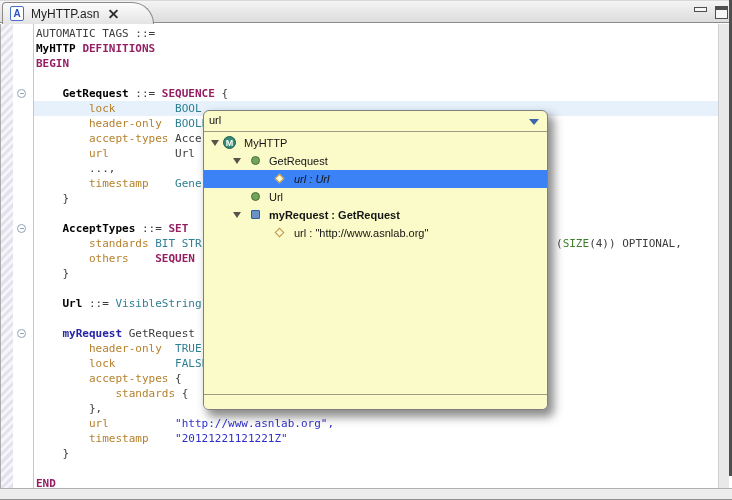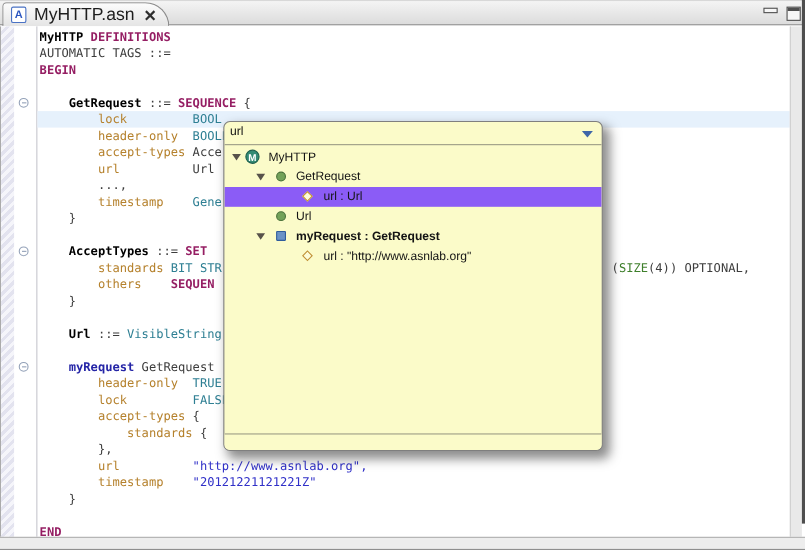--- a/index.html
+++ b/index.html
@@ -11,21 +11,21 @@
   .tabbar{position:absolute;left:0;top:0;width:732px;height:23px;
           background:linear-gradient(#F4F4F4,#DCDCDC);
           border-bottom:1px solid #8C8C8C;border-top:1px solid #D8D8D8;}
   .tab{position:absolute;left:2px;top:1px;width:152px;height:22px;
        background:linear-gradient(#FCFCFC,#E4E4E4);
        border:1px solid #8A8A8A;border-bottom:none;
        border-radius:4px 22px 0 0;display:flex;align-items:center;padding:0 0 0 7px;}
   .file-icon{width:14px;height:15px;border:1px solid #4A72C4;border-radius:2px;
              background:#fff;color:#2B56C0;font-size:10px;font-weight:bold;
              text-align:center;line-height:13px;flex:0 0 auto;}
-  .tab-label{margin-left:7px;font-size:16px;color:#1E1E1E;white-space:nowrap;}
+  .tab-label{margin-left:7px;font-size:12px;color:#1E1E1E;white-space:nowrap;}
   .tab-close{margin-left:8px;width:13px;height:13px;position:relative;cursor:pointer;}
   .tab-close::before,.tab-close::after{content:"";position:absolute;left:1px;top:5.5px;
       width:11px;height:2px;background:#2E2E2E;}
   .tab-close::before{transform:rotate(45deg);}
   .tab-close::after{transform:rotate(-45deg);}
   .view-btns{position:absolute;right:4px;top:5px;display:flex;gap:9px;}
   .btn-min{width:12px;height:12px;position:relative;}
   .btn-min::after{content:"";position:absolute;left:0;top:1px;width:11px;height:3px;
       border:1px solid #4E4E4E;background:#F6F6F6;}
   .btn-max{width:13px;height:13px;border:1px solid #4E4E4E;background:#F6F6F6;position:relative;}
@@ -67,21 +67,21 @@
       background:#FBFBC9;border:1px solid #7F7F7F;border-radius:6px;
       box-shadow:5px 6px 10px 1px rgba(45,45,45,0.55);overflow:hidden;}
   .popup-input{position:absolute;left:0;top:0;right:0;height:21px;
       border-bottom:1px solid #9C9C85;}
   .popup-filter{position:absolute;left:5px;top:3px;font-size:11px;color:#101010;}
   .dd-arrow{position:absolute;right:8px;top:8px;width:0;height:0;cursor:pointer;
       border-left:5px solid transparent;border-right:5px solid transparent;
       border-top:6px solid #3E66A8;}
   .tree{position:absolute;left:0;top:23px;right:0;bottom:16px;}
   .tree-row{position:relative;height:18px;cursor:default;}
-  .tree-row.sel{background:#8b5cf6;}
+  .tree-row.sel{background:#3b82f6;font-style:italic;}
   .tree-arrow{position:absolute;top:6px;width:0;height:0;
       border-left:4.5px solid transparent;border-right:4.5px solid transparent;
       border-top:6px solid #57524A;}
   .ic-module{position:absolute;top:2px;width:13px;height:13px;border-radius:50%;
       background:#358B74;border:1px solid #1F5F4E;color:#fff;font-size:9px;font-weight:bold;
       text-align:center;line-height:12px;}
   .ic-type{position:absolute;top:4px;width:9px;height:9px;border-radius:50%;
       background:#73A259;border:1px solid #49713A;}
   .ic-value{position:absolute;top:4px;width:9px;height:9px;border-radius:1px;
       background:#6A92C6;border:1px solid #2F5C9C;}
@@ -107,22 +107,22 @@
       <span class="btn-max"></span>
     </div>
   </div>
 
   <div class="editor">
     <div class="left-edge"></div>
     <div class="annot-ruler"></div>
     <div class="fold-ruler"></div>
     <div class="cur-line"></div>
     <div class="code" id="code">
+        <pre><span class="seg-p">AUTOMATIC TAGS ::=</span></pre>
         <pre><span class="seg-b">MyHTTP</span><span class="seg-p"> </span><span class="seg-kw">DEFINITIONS</span></pre>
-        <pre><span class="seg-p">AUTOMATIC TAGS ::=</span></pre>
         <pre><span class="seg-kw">BEGIN</span></pre>
         <pre></pre>
         <pre><span class="seg-p">    </span><span class="seg-b">GetRequest</span><span class="seg-p"> ::= </span><span class="seg-kw">SEQUENCE</span><span class="seg-p"> {</span></pre>
         <pre><span class="seg-p">        </span><span class="seg-f">lock</span><span class="seg-p">         </span><span class="seg-t">BOOL</span></pre>
         <pre><span class="seg-p">        </span><span class="seg-f">header-only</span><span class="seg-p">  </span><span class="seg-t">BOOLEAN</span><span class="seg-p">,</span></pre>
         <pre><span class="seg-p">        </span><span class="seg-f">accept-types</span><span class="seg-p"> </span><span class="seg-p">Acce</span></pre>
         <pre><span class="seg-p">        </span><span class="seg-f">url</span><span class="seg-p">          </span><span class="seg-p">Url</span></pre>
         <pre><span class="seg-p">        ...,</span></pre>
         <pre><span class="seg-p">        </span><span class="seg-f">timestamp</span><span class="seg-p">    </span><span class="seg-t">Gene</span></pre>
         <pre><span class="seg-p">    }</span></pre>

